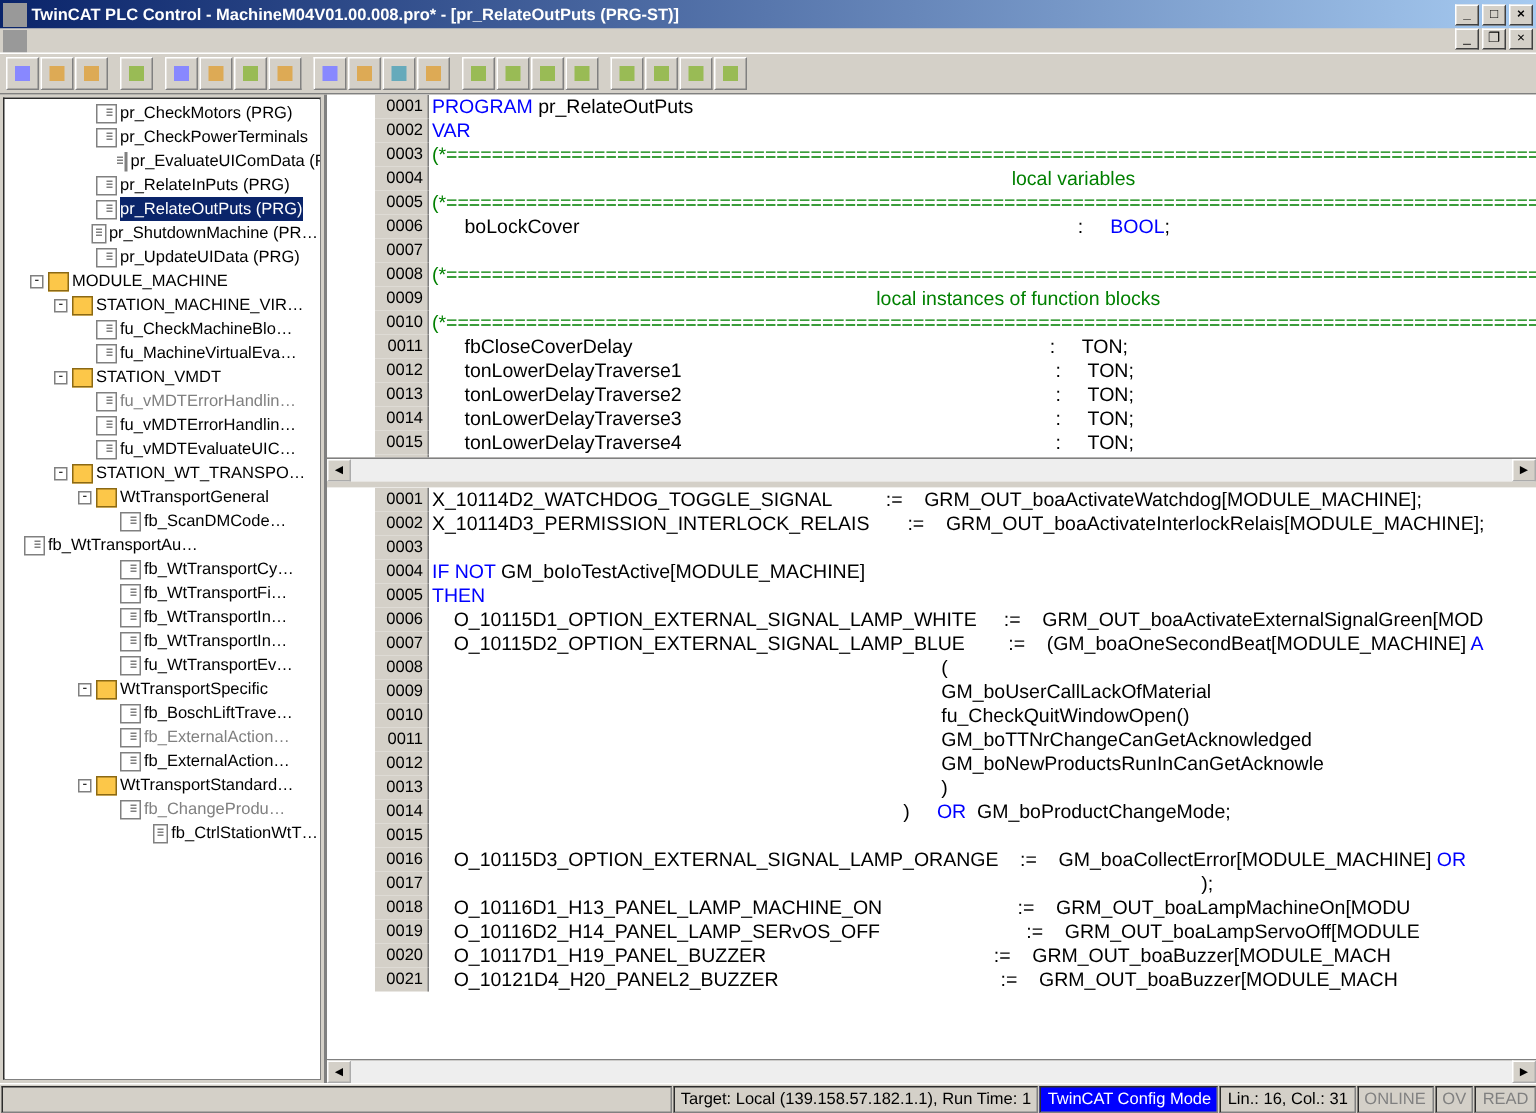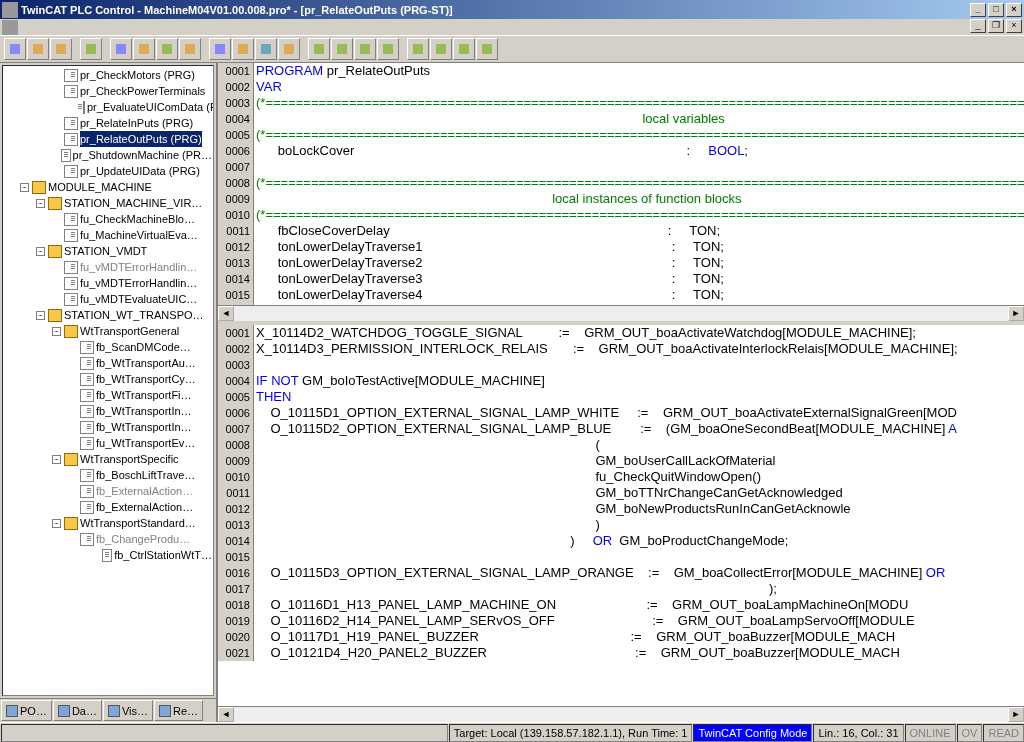--- a/index.html
+++ b/index.html
@@ -29,21 +29,21 @@
 .tree-node.selected .label { background: #0A246A; color: white; }
 .tree-node .label.grey { color: #808080; }
 .tabs-panel { height: 24px; display: flex; border-top: 1px solid #808080; padding: 1px; gap: 1px; }
 .tab { border: 1px solid; border-color: #FFF #808080 #808080 #FFF; padding: 2px 4px; font-size: 11px; display: flex; align-items: center; gap: 2px; cursor: pointer; }
 .tab-icon { width: 12px; height: 12px; background: #7DA7D8; border: 1px solid #555; }
 .editors { flex: 1; display: flex; flex-direction: column; background: #FFF; overflow: hidden; }
 .code-pane { flex: 0 0 auto; display: flex; flex-direction: column; overflow: hidden; position: relative; }
 .pane-top { height: 262px; border-bottom: 4px solid #D4D0C8; }
 .pane-bottom { flex: 1; }
 .code-body { flex: 1; overflow: hidden; background: #FFF; font-family: Arial, sans-serif; font-size: 13px; line-height: 16px; }
-.code-line { display: flex; height: 16px; }
+.code-line { display: flex; height: 16px; margin-left: 32px; }
 .lnum { width: 36px; text-align: right; padding-right: 3px; background: #D4D0C8; border-right: 1px solid #808080; color: #000; font-size: 11px; line-height: 16px; user-select: none; }
 .code-text { flex: 1; padding-left: 2px; white-space: pre; overflow: hidden; }
 .kw { color: #0000FF; }
 .com { color: #008000; }
 .scroll-h { height: 16px; background: #D4D0C8; border-top: 1px solid #808080; display: flex; }
 .scroll-h .track { flex: 1; background: #EEE; }
 .scroll-h .arrow { width: 16px; background: #D4D0C8; border: 1px outset #FFF; text-align: center; line-height: 13px; font-size: 9px; }
 .statusbar { height: 20px; background: #D4D0C8; border-top: 1px solid #FFF; display: flex; align-items: center; font-size: 11px; }
 .status-cell { border: 1px inset #808080; padding: 1px 4px; height: 18px; margin-left: 1px; display: flex; align-items: center; }
 .status-cell.config { background: #0000FF; color: #FFF; }
@@ -275,21 +275,21 @@
           <div class="tree-node" style="padding-left: 48px;">
             <span class="tree-toggle">-</span>
             <span class="tree-icon folder-icon"></span>
             <span class="label">WtTransportGeneral</span>
           </div>
           <div class="tree-node" style="padding-left: 64px;">
             <span class="tree-toggle blank"></span>
             <span class="tree-icon file-icon"></span>
             <span class="label">fb_ScanDMCode…</span>
           </div>
-          <div class="tree-node" style="padding-left: 64px;">
+          <div class="tree-node" style="">
             <span class="tree-toggle blank"></span>
             <span class="tree-icon file-icon"></span>
             <span class="label">fb_WtTransportAu…</span>
           </div>
           <div class="tree-node" style="padding-left: 64px;">
             <span class="tree-toggle blank"></span>
             <span class="tree-icon file-icon"></span>
             <span class="label">fb_WtTransportCy…</span>
           </div>
           <div class="tree-node" style="padding-left: 64px;">
@@ -342,38 +342,20 @@
             <span class="tree-icon file-icon"></span>
             <span class="label grey">fb_ChangeProdu…</span>
           </div>
           <div class="tree-node" style="padding-left: 88px;">
             <span class="tree-toggle blank"></span>
             <span class="tree-icon file-icon"></span>
             <span class="label">fb_CtrlStationWtT…</span>
           </div>
         </div>
     </div>
-    <div class="tabs-panel" id="sidetabs">
-        <div class="tab">
-          <span class="tab-icon"></span>
-          <span>PO…</span>
-        </div>
-        <div class="tab">
-          <span class="tab-icon"></span>
-          <span>Da…</span>
-        </div>
-        <div class="tab">
-          <span class="tab-icon"></span>
-          <span>Vis…</span>
-        </div>
-        <div class="tab">
-          <span class="tab-icon"></span>
-          <span>Re…</span>
-        </div>
-      </div>
   </div>
 
   <div class="editors">
     <div class="code-pane pane-top">
       <div class="code-body" id="code-top">
           <div class="code-line">
             <div class="lnum">0001</div>
             <div class="code-text"><span class="kw">PROGRAM</span><span> pr_RelateOutPuts</span></div>
           </div>
           <div class="code-line">

